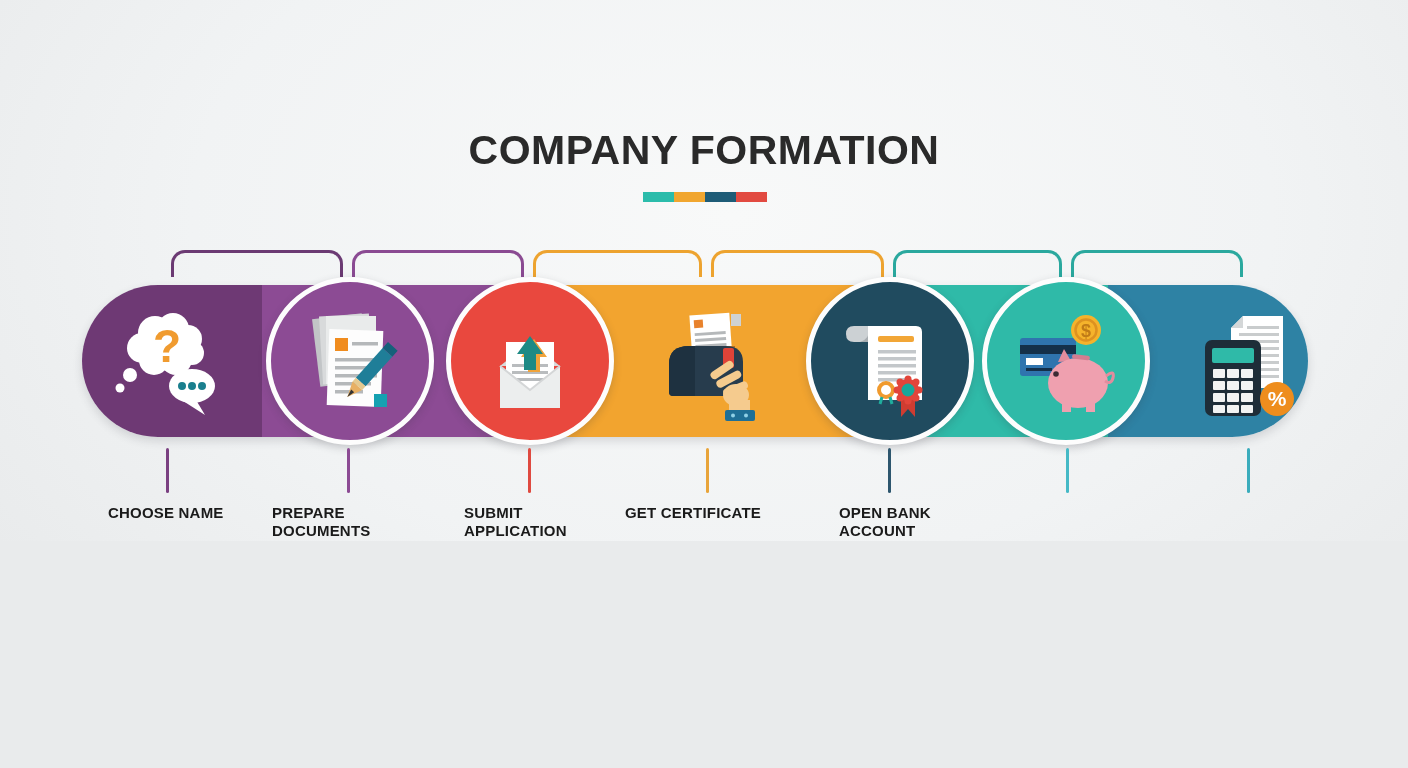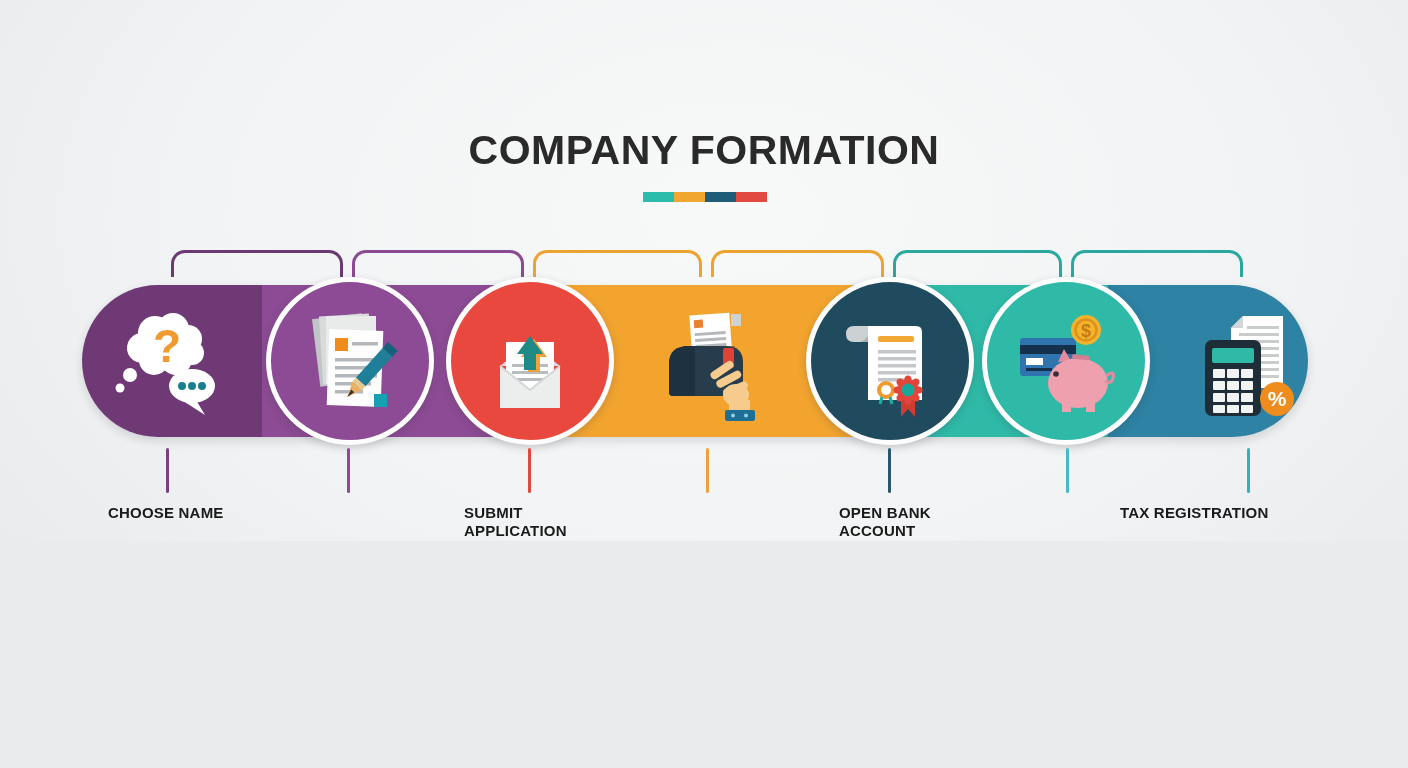--- a/index.html
+++ b/index.html
@@ -282,17 +282,18 @@
 
   <div class="tick t1"></div>
   <div class="tick t2"></div>
   <div class="tick t3"></div>
   <div class="tick t4"></div>
   <div class="tick t5"></div>
   <div class="tick t6"></div>
   <div class="tick t7"></div>
 
   <div class="label l1">CHOOSE NAME</div>
+  <div class="label l2">PREPARE DOCUMENTS</div>
   <div class="label l3">SUBMIT APPLICATION</div>
+  <div class="label l4">GET CERTIFICATE</div>
   <div class="label l5">OPEN BANK ACCOUNT</div>
-  <div class="label l7">TAX REGISTRATION</div>
 
 </div>
 
 </body></html>

